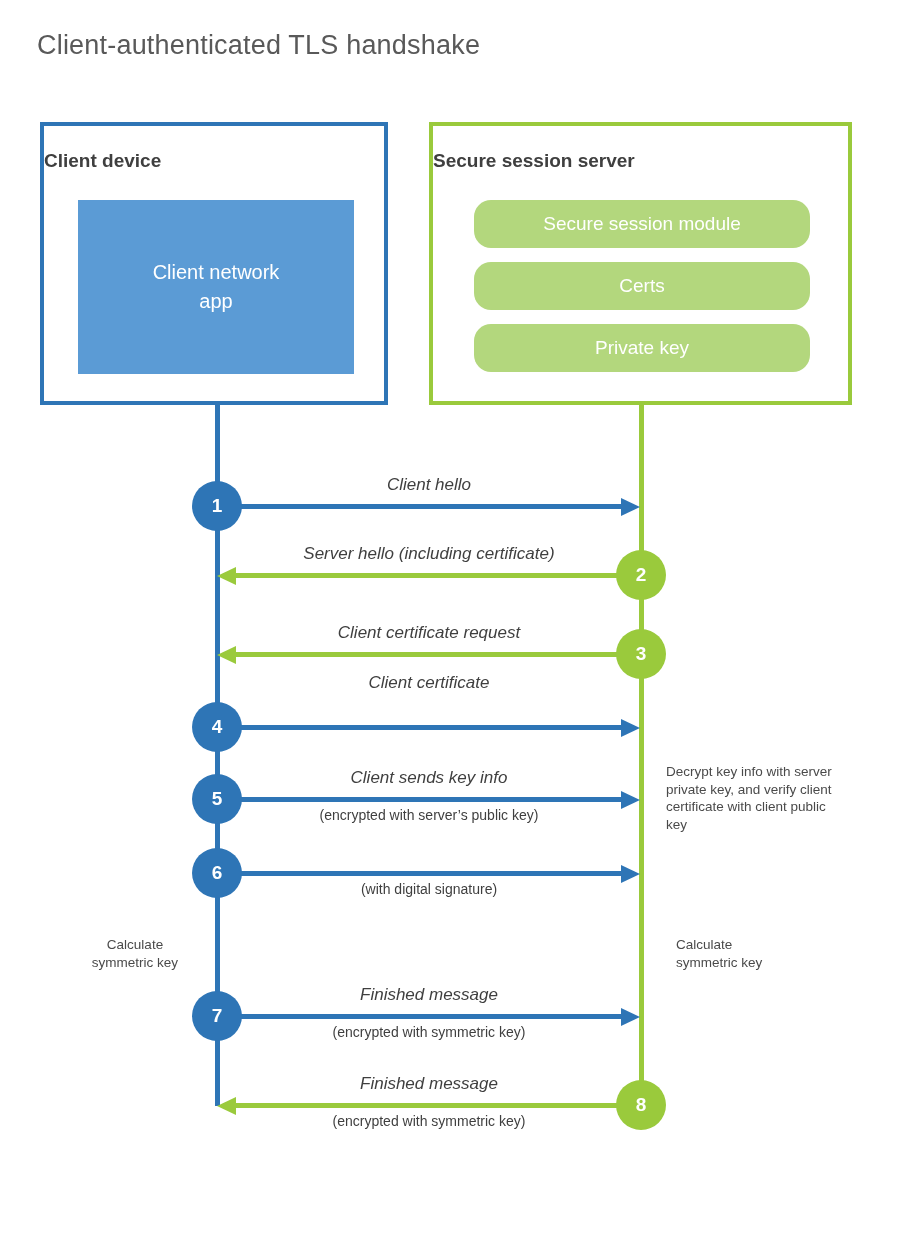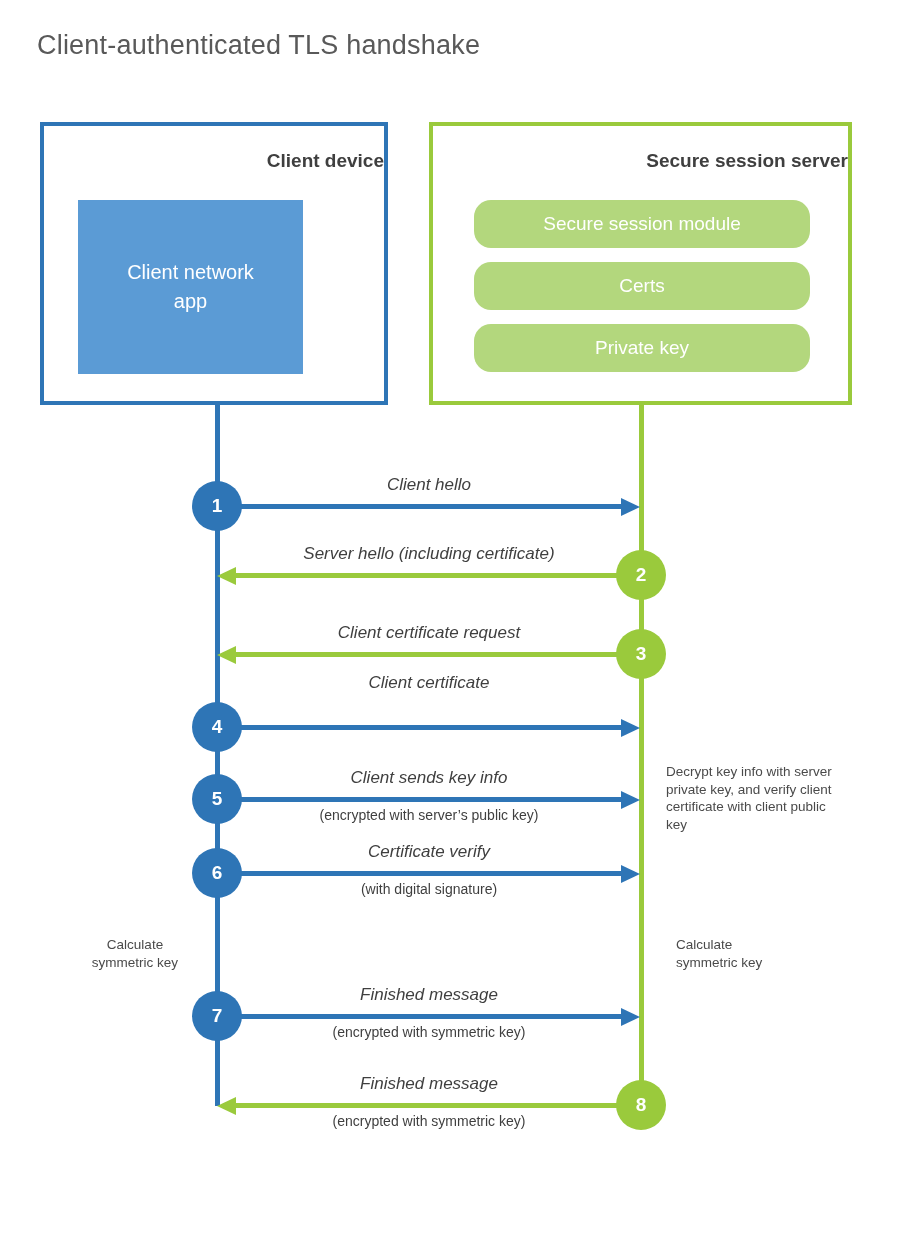--- a/index.html
+++ b/index.html
@@ -19,25 +19,25 @@
     position:absolute;left:37px;top:30px;
     font-size:27px;font-weight:400;color:var(--text-gray);
     letter-spacing:.2px;
   }
 
   
   .entity{position:absolute;top:122px;height:283px;background:#fff;border-style:solid;border-width:4px;}
   .entity.client{left:40px;width:348px;border-color:var(--blue);}
   .entity.server{left:429px;width:423px;border-color:var(--green);}
   .entity-title{
-    position:absolute;left:0;right:0;top:24px;text-align:right;
+    position:absolute;left:0;right:0;top:24px;text-align:left;
     font-size:19px;font-weight:700;color:var(--text-dark);
   }
   .client-app{
-    position:absolute;left:34px;top:74px;width:225px;height:174px;
+    position:absolute;left:34px;top:74px;width:276px;height:174px;
     background:var(--blue-light);
     display:flex;align-items:center;justify-content:center;text-align:center;
     color:#fff;font-size:20px;line-height:1.45;
   }
   .client-app span{display:inline-block;max-width:160px;}
   .server-bar{
     position:absolute;left:41px;width:336px;height:48px;
     background:var(--green-light);
     display:flex;align-items:center;justify-content:center;
     color:#fff;font-size:19px;border-radius:17px;
@@ -155,21 +155,20 @@
   <div class="msg-label" style="top:768px">Client sends key info</div>
   <div class="arrow right blue" style="top:797px">
     <div class="shaft"></div>
     <div class="head"></div>
   </div>
   <div class="msg-sub" style="top:807px">(encrypted with server’s public key)</div>
   <div class="circle blue" style="top:774px">
     <span>5</span>
   </div>
 
-  <div class="msg-label" style="top:842px">Certificate verify</div>
   <div class="arrow right blue" style="top:871px">
     <div class="shaft"></div>
     <div class="head"></div>
   </div>
   <div class="msg-sub" style="top:881px">(with digital signature)</div>
   <div class="circle blue" style="top:848px">
     <span>6</span>
   </div>
 
   <div class="msg-label" style="top:985px">Finished message</div>

